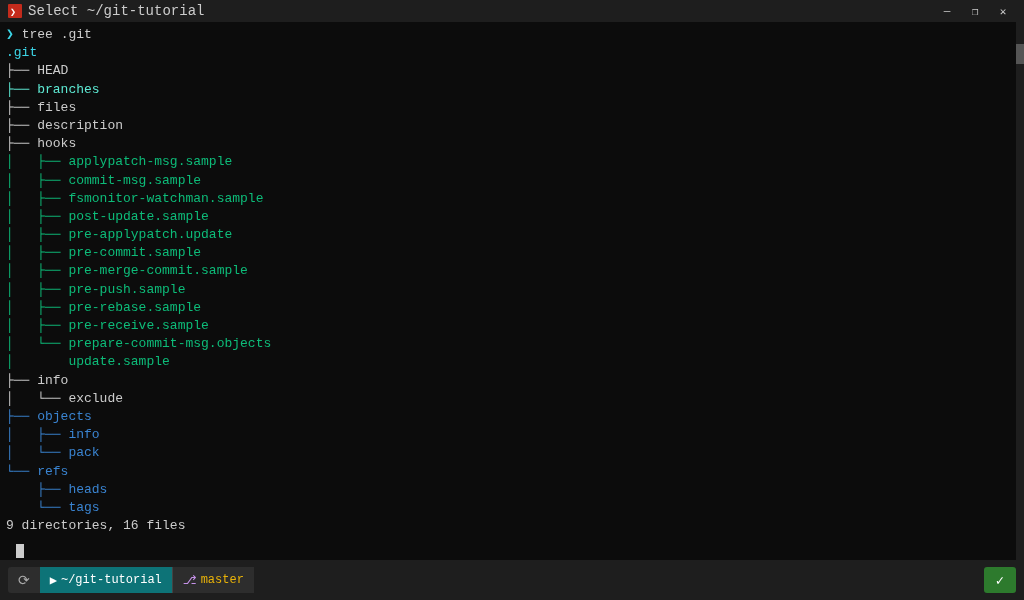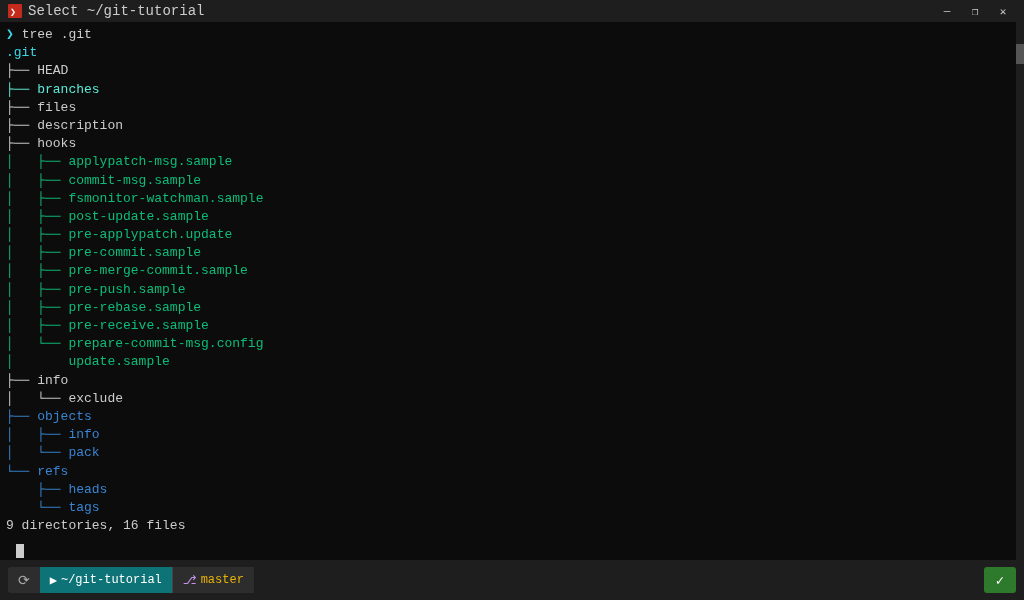--- a/index.html
+++ b/index.html
@@ -180,21 +180,21 @@
       <div class="line"><span style="color: rgb(13, 188, 121);">│   ├── applypatch-msg.sample</span></div>
       <div class="line"><span style="color: rgb(13, 188, 121);">│   ├── commit-msg.sample</span></div>
       <div class="line"><span style="color: rgb(13, 188, 121);">│   ├── fsmonitor-watchman.sample</span></div>
       <div class="line"><span style="color: rgb(13, 188, 121);">│   ├── post-update.sample</span></div>
       <div class="line"><span style="color: rgb(13, 188, 121);">│   ├── pre-applypatch.update</span></div>
       <div class="line"><span style="color: rgb(13, 188, 121);">│   ├── pre-commit.sample</span></div>
       <div class="line"><span style="color: rgb(13, 188, 121);">│   ├── pre-merge-commit.sample</span></div>
       <div class="line"><span style="color: rgb(13, 188, 121);">│   ├── pre-push.sample</span></div>
       <div class="line"><span style="color: rgb(13, 188, 121);">│   ├── pre-rebase.sample</span></div>
       <div class="line"><span style="color: rgb(13, 188, 121);">│   ├── pre-receive.sample</span></div>
-      <div class="line"><span style="color: rgb(13, 188, 121);">│   └── prepare-commit-msg.config</span></div>
+      <div class="line"><span style="color: rgb(13, 188, 121);">│   └── prepare-commit-msg.objects</span></div>
       <div class="line"><span style="color: rgb(13, 188, 121);">│       update.sample</span></div>
       <div class="line"><span style="color: rgb(204, 204, 204);">├── info</span></div>
       <div class="line"><span style="color: rgb(204, 204, 204);">│   └── exclude</span></div>
       <div class="line"><span style="color: rgb(58, 132, 209);">├── objects</span></div>
       <div class="line"><span style="color: rgb(58, 132, 209);">│   ├── info</span></div>
       <div class="line"><span style="color: rgb(58, 132, 209);">│   └── pack</span></div>
       <div class="line"><span style="color: rgb(58, 132, 209);">└── refs</span></div>
       <div class="line"><span style="color: rgb(58, 132, 209);">    ├── heads</span></div>
       <div class="line"><span style="color: rgb(58, 132, 209);">    └── tags</span></div>
     </div>

